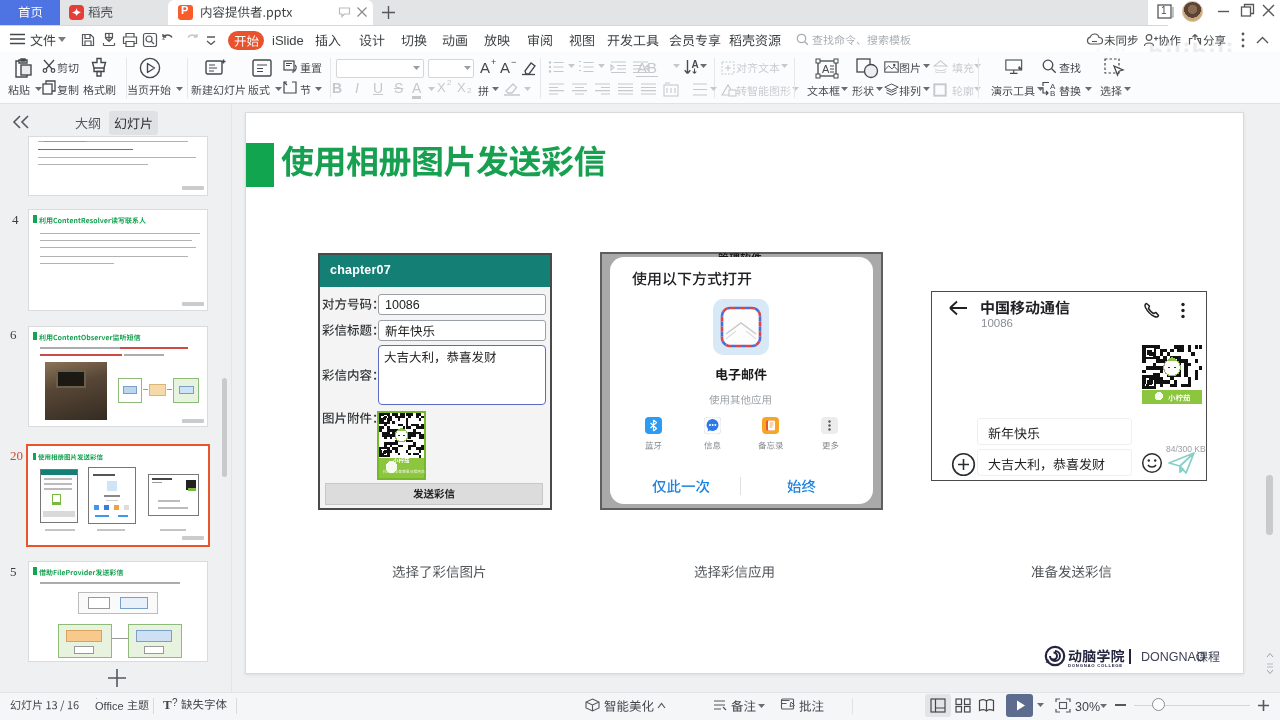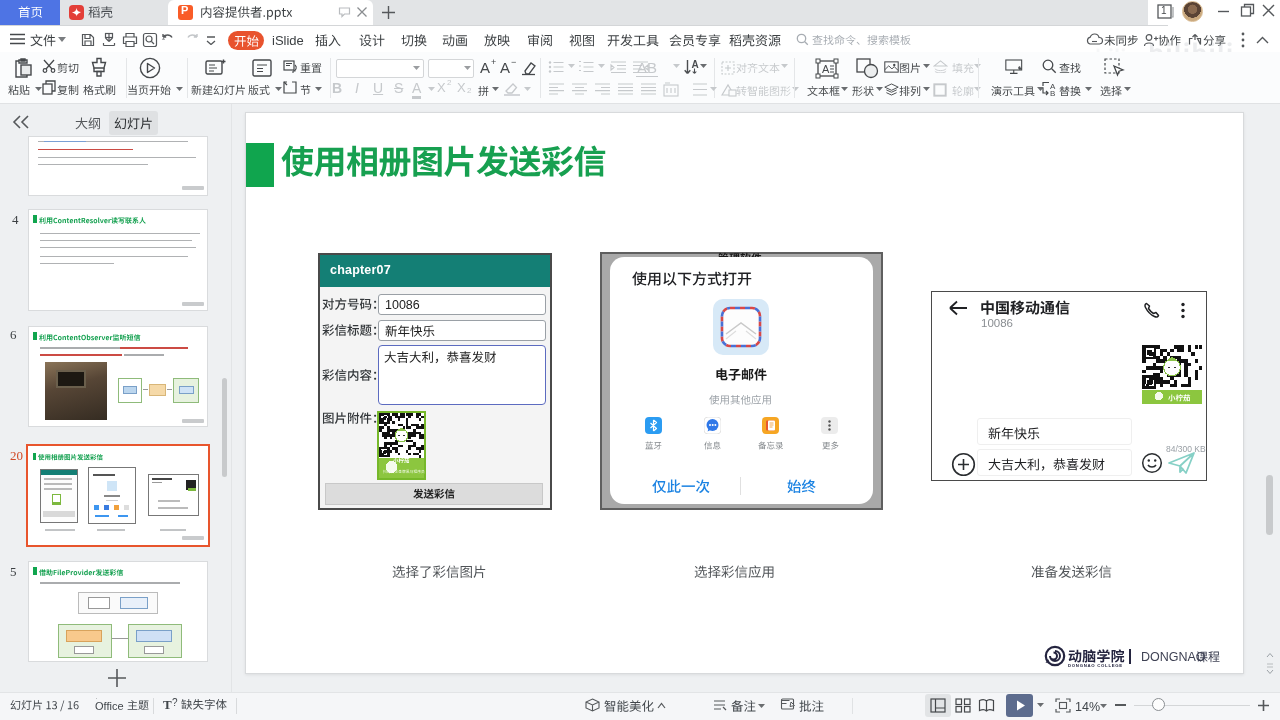--- a/index.html
+++ b/index.html
@@ -1751,21 +1751,21 @@
 <svg style="position:absolute;left:1016px;top:700px" width="10" height="11">
     <path d="M1 0.5v10l8-5z" fill="#fff"></path>
   </svg>
 <svg style="position:absolute;left:1037px;top:703px" width="7" height="5">
     <path d="M0 0l3.5 4L7 0" fill="#6a6d70"></path>
   </svg>
 <svg style="position:absolute;left:1055px;top:698px" width="16" height="15" viewBox="0 0 16 15">
     <path d="M1 4V1h4M11 1h4v3M15 11v3h-4M5 14H1v-3" fill="none" stroke="#55585b" stroke-width="1.2"></path>
     <rect x="4.5" y="4.5" width="7" height="6" fill="none" stroke="#55585b" stroke-width="1.1"></rect>
   </svg>
-<div style="position:absolute;left:1075px;top:700px;font-size:12.5px;color:#41464b;white-space:nowrap;">14%</div>
+<div style="position:absolute;left:1075px;top:700px;font-size:12.5px;color:#41464b;white-space:nowrap;">30%</div>
 <svg style="position:absolute;left:1100px;top:704px" width="7" height="5">
     <path d="M0 0l3.5 4L7 0" fill="#6a6d70"></path>
   </svg>
 <div style="position:absolute;left:1115px;top:704px;width:11px;height:2px;background:#55585b;"></div>
 <div style="position:absolute;left:1134px;top:704.5px;width:116px;height:1.5px;background:#d4d6d8;"></div>
 <div style="position:absolute;left:1152px;top:698px;width:13px;height:13px;border-radius:50%;background:#fdfdfd;border:1.5px solid #8a8e92"></div>
 <svg style="position:absolute;left:1257px;top:699px" width="13" height="13">
     <path d="M6.5 1v11M1 6.5h11" stroke="#55585b" stroke-width="1.6"></path>
   </svg>
 </body></html>

